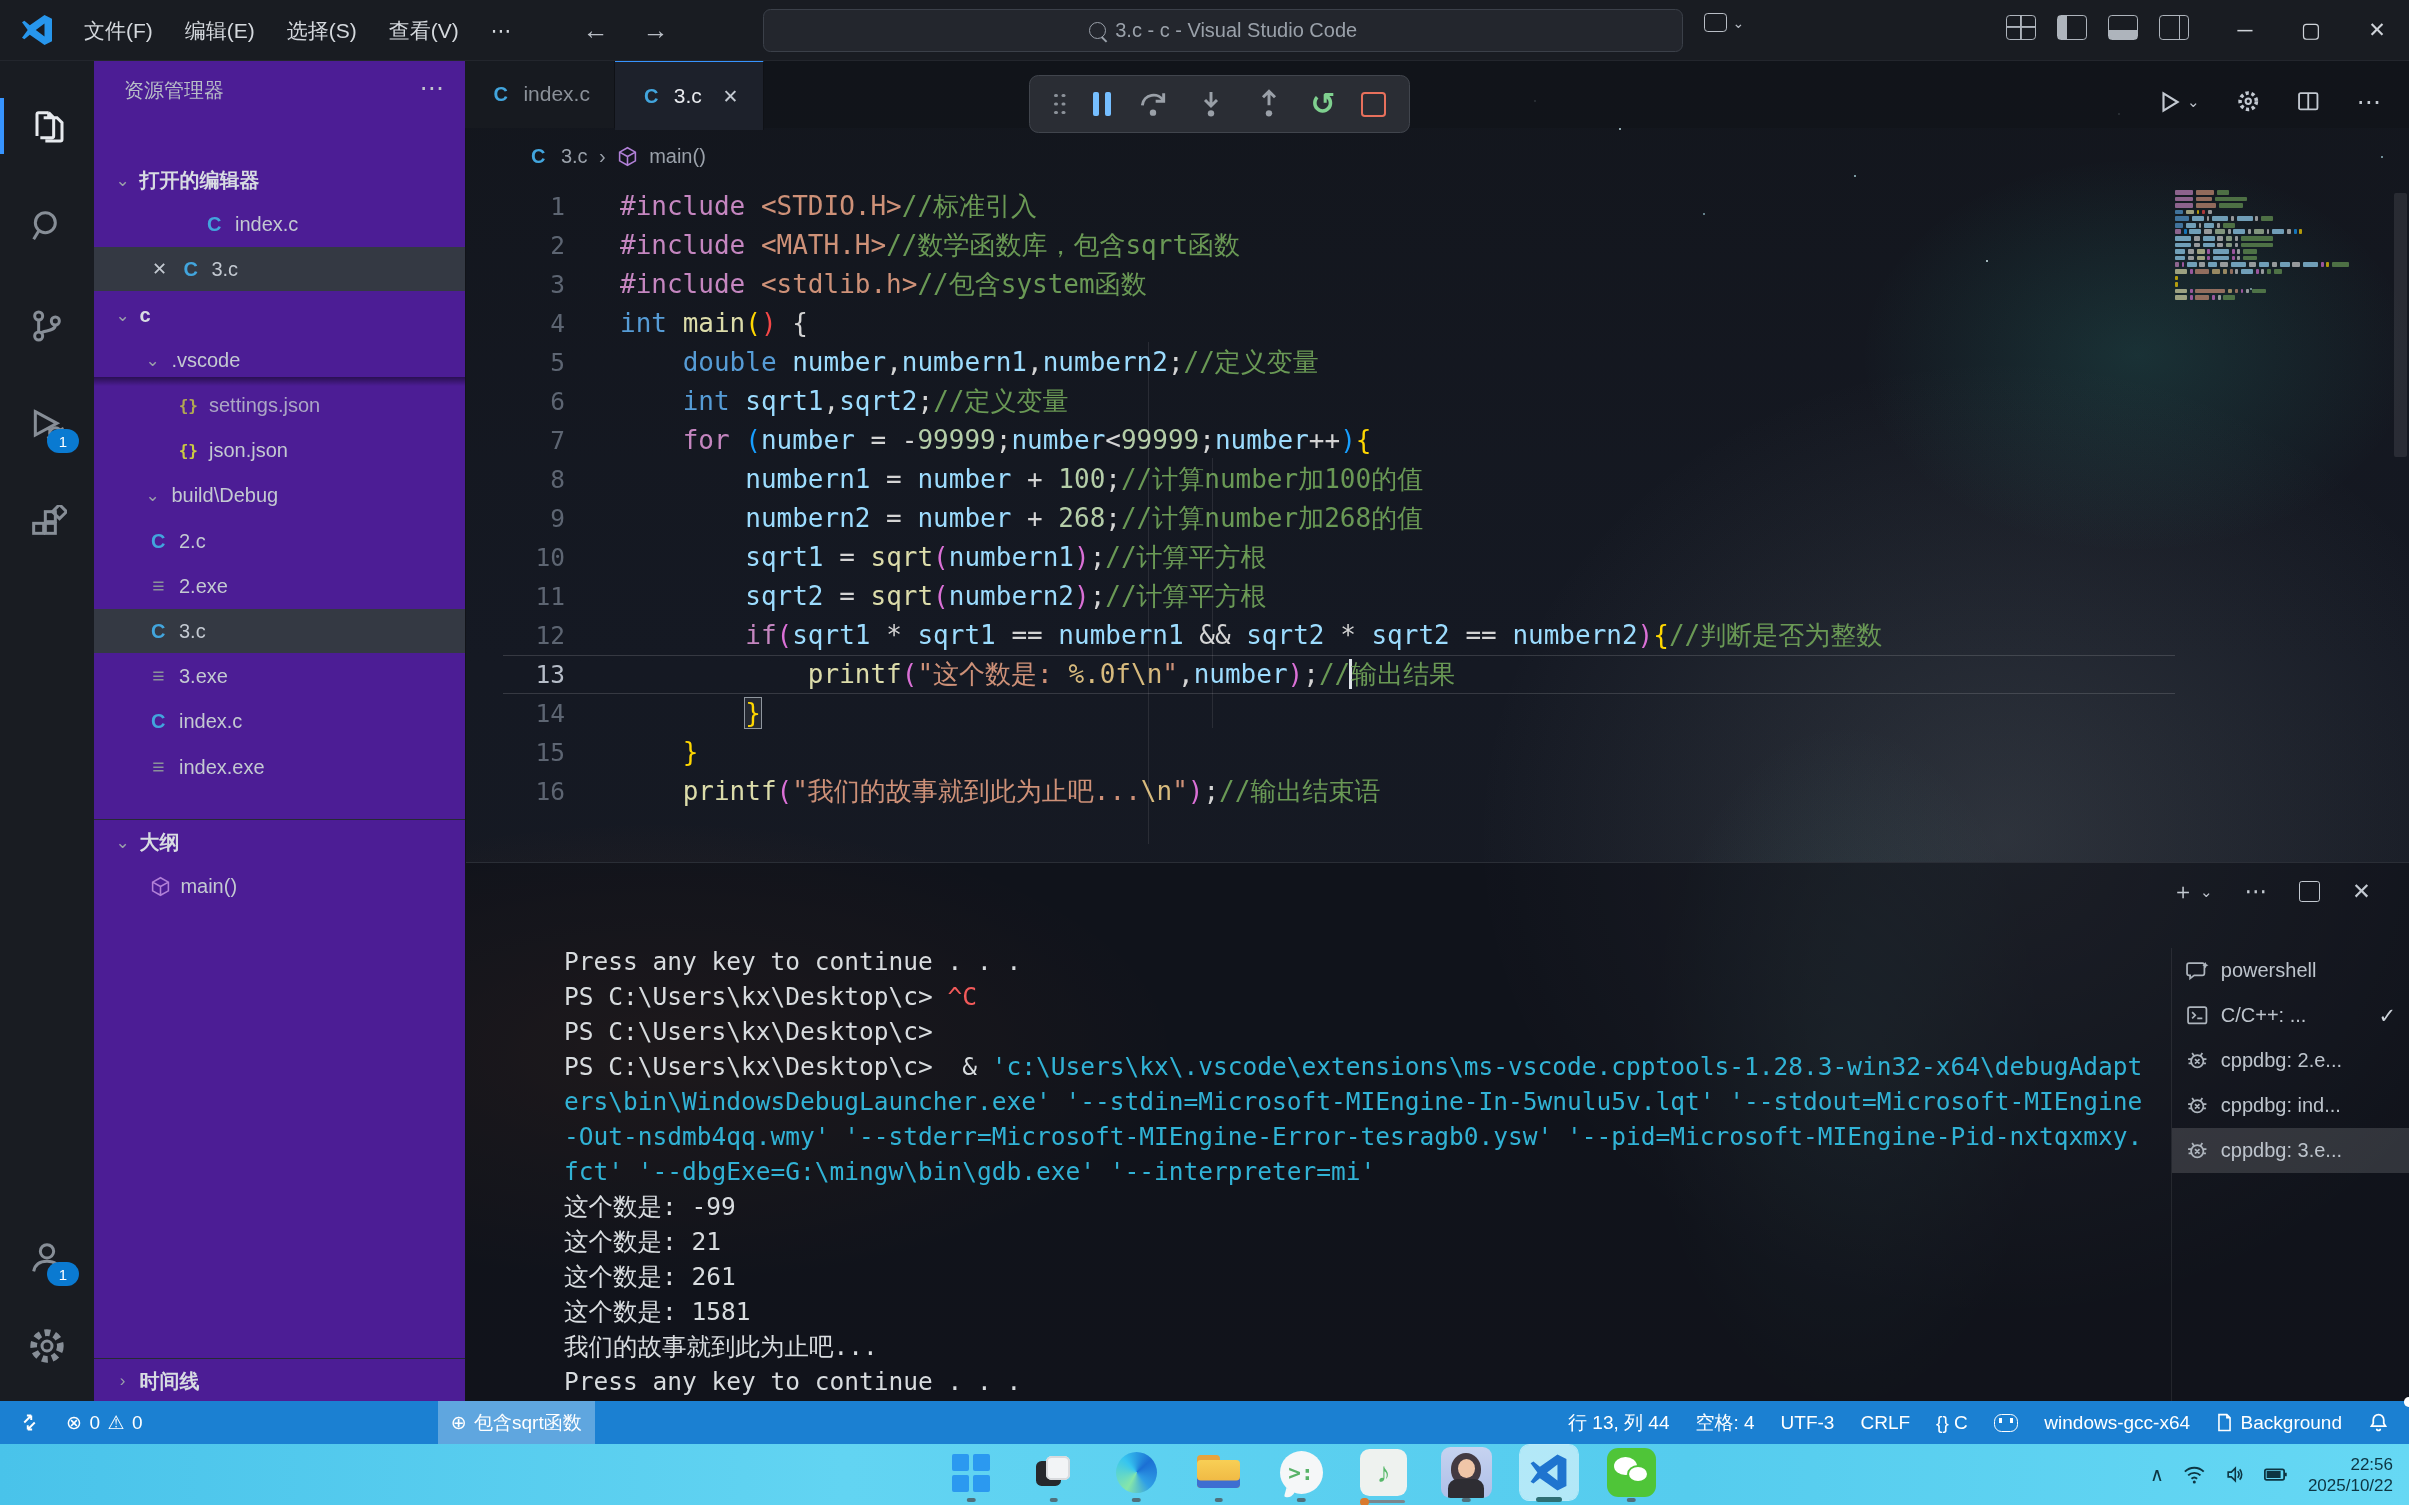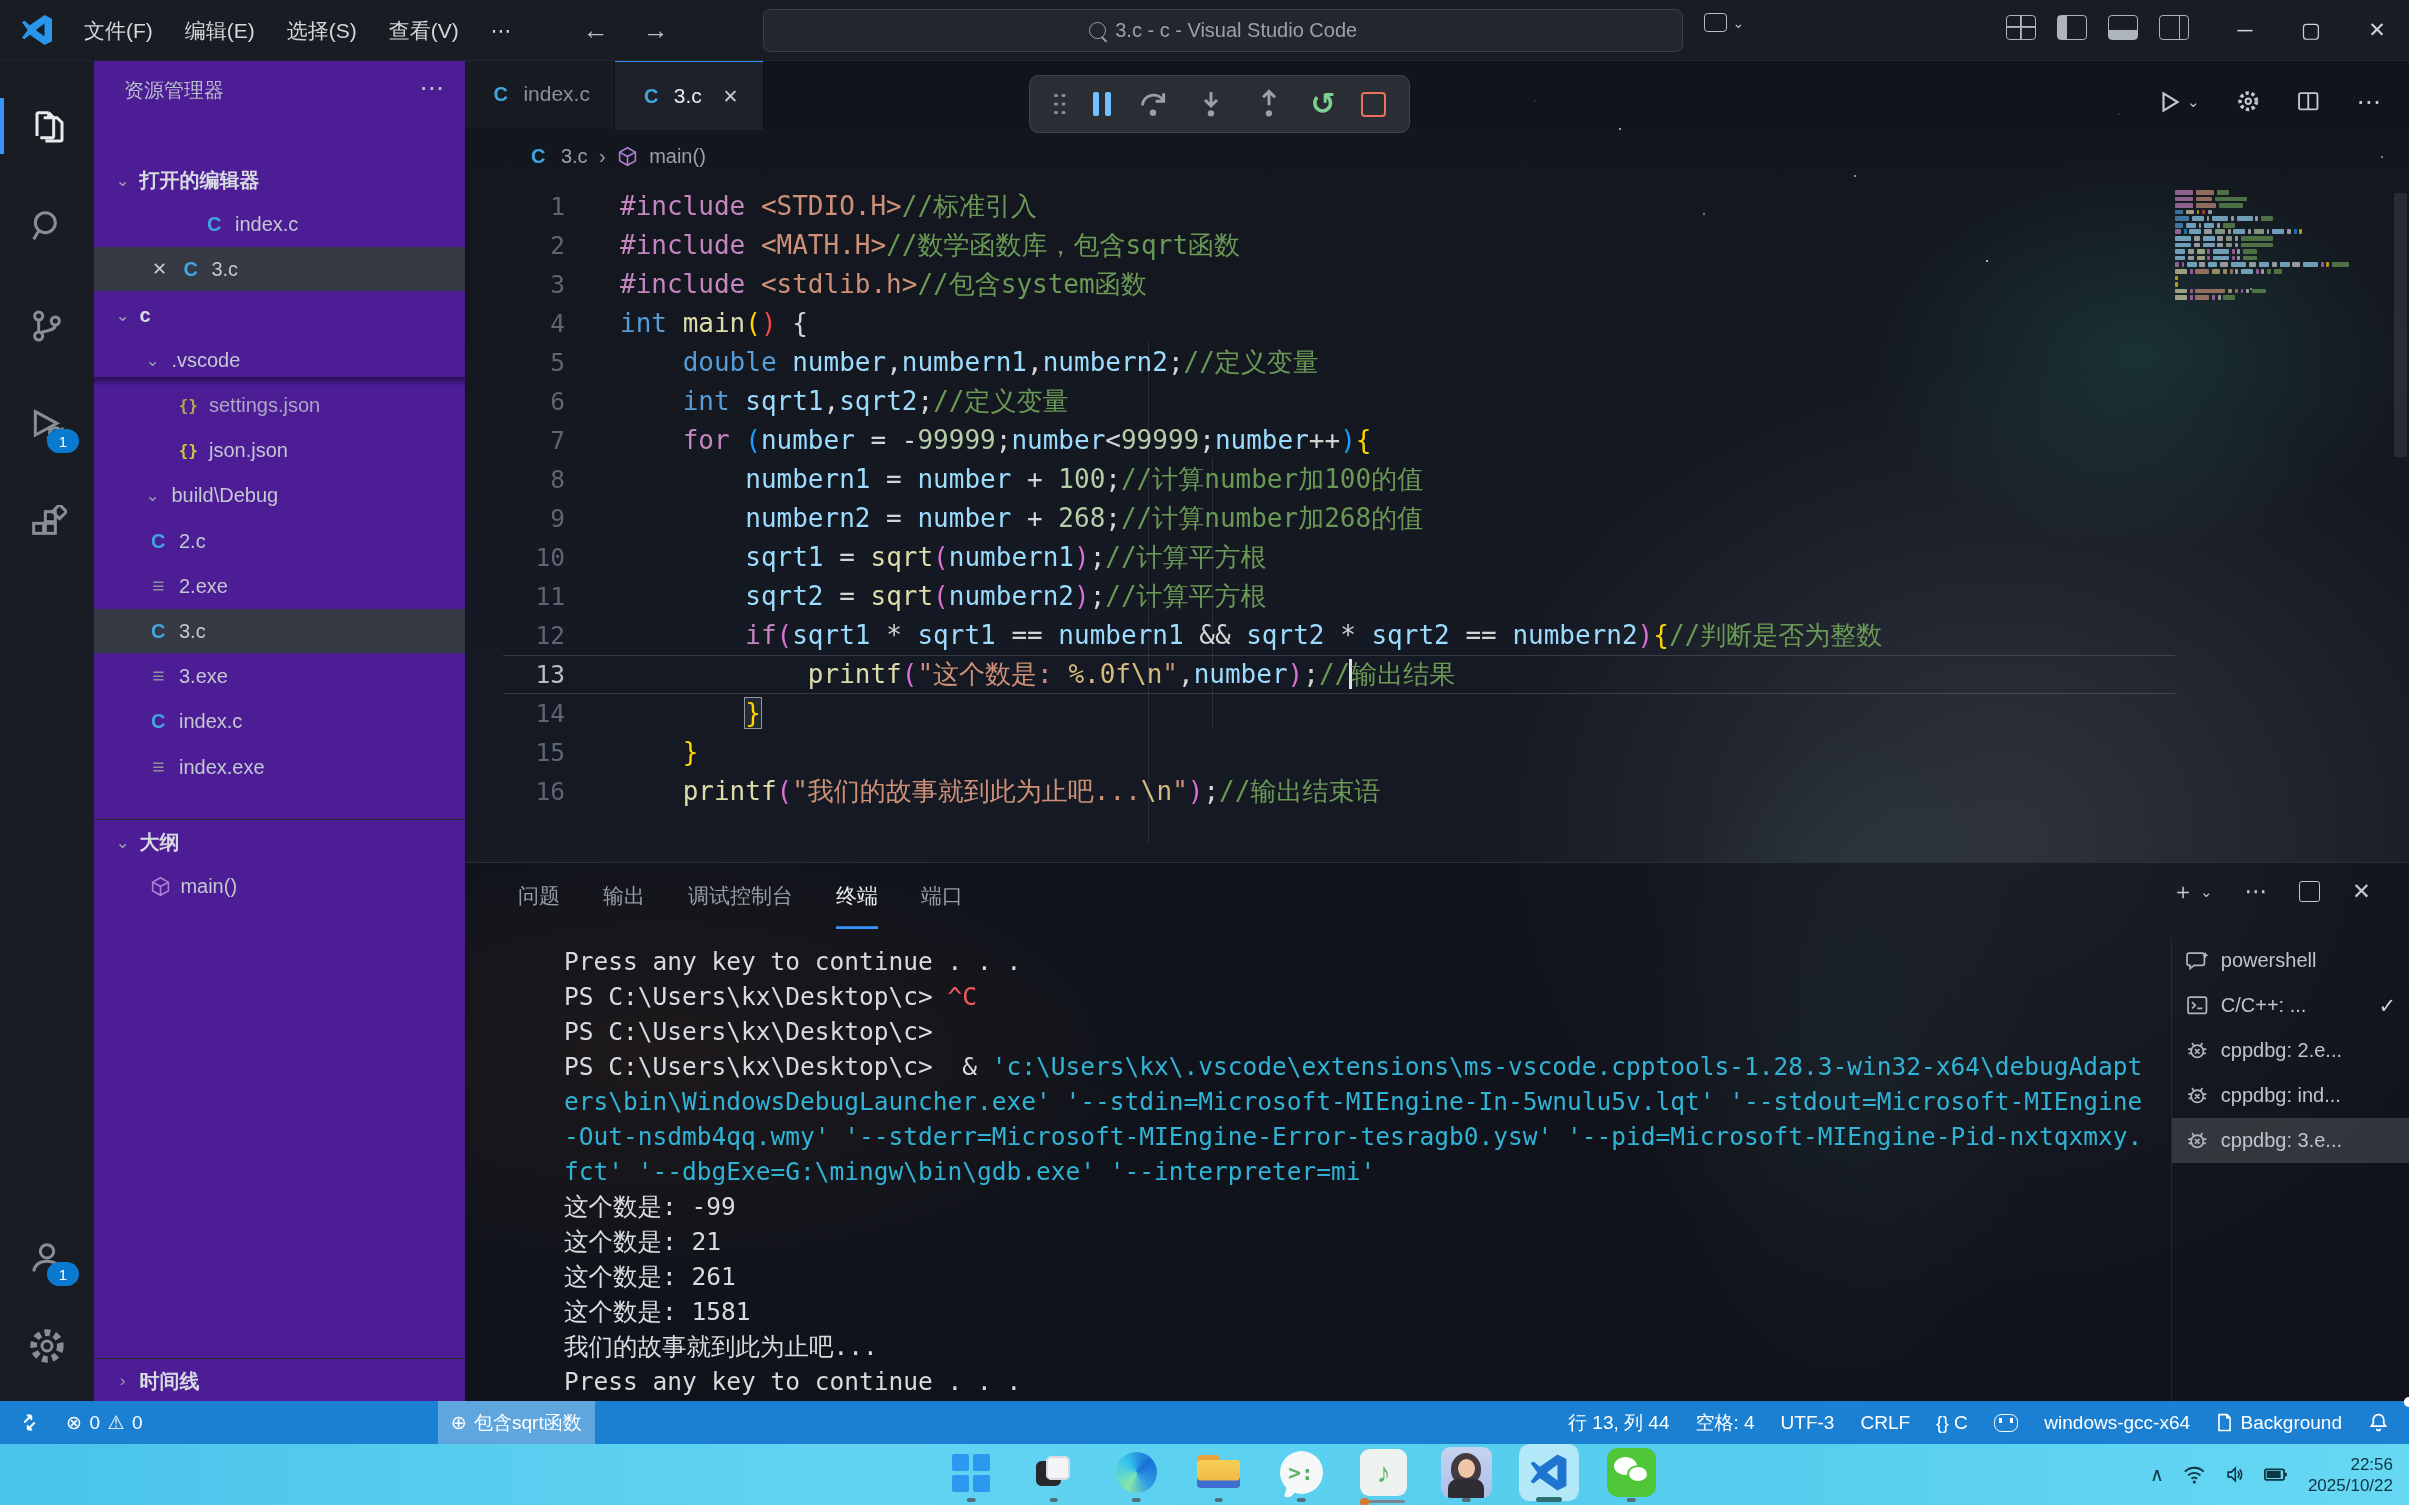--- a/index.html
+++ b/index.html
@@ -107,21 +107,21 @@
   
   #panel{position:absolute;left:465px;top:862px;right:0;height:540px;background:rgba(13,15,21,0.55);
          border-top:0.9px solid #2a2e36;z-index:25;}
   #paneltabs{position:absolute;left:53px;top:0;display:flex;gap:43px;height:66px;align-items:center;font-size:21px;color:#969da6;}
   .ptab{height:66px;display:flex;align-items:center;}
   .ptab.active{color:#e9ecef;box-shadow:inset 0 -2.8px 0 #3794ff;}
   #panelactions{position:absolute;right:38px;top:13px;display:flex;gap:32px;align-items:center;color:#c3c9d1;font-size:22.6px;}
   .maxbox{width:19px;height:19px;border:1.9px solid #c3c9d1;border-radius:2.8px;}
   #term{position:absolute;left:53px;top:81px;right:245px;font-size:24.5px;line-height:35px;
         font-family:"DejaVu Sans Mono","Liberation Mono",monospace;white-space:pre;margin-left:46px;}
-  #sessions{position:absolute;right:0;top:75px;width:237px;bottom:0;border-left:0.9px solid rgba(255,255,255,0.08);}
+  #sessions{position:absolute;right:0;top:85px;width:237px;bottom:0;border-left:0.9px solid rgba(255,255,255,0.08);}
   .sess{height:45px;display:flex;align-items:center;gap:11.3px;padding-left:13px;color:#bdc4cc;font-size:20px;}
   .sess.sel{background:rgba(255,255,255,0.14);}
   .sess .ck{margin-left:auto;margin-right:13px;color:#cdd3da;font-size:21px;}
   .sess svg{stroke:#aeb5bd;fill:none;stroke-width:1.7;}
   
   #statusbar{position:absolute;left:0;top:1401px;width:2410px;height:43px;background:#1b80d2;z-index:80;
              display:flex;align-items:center;color:#fff;font-size:19px;}
   .st-item{display:flex;align-items:center;gap:7.5px;padding:0 13px;height:43px;}
   .st-seg{background:rgba(255,255,255,0.30);}
   .st-right{margin-left:auto;display:flex;align-items:center;}
@@ -613,27 +613,20 @@
       <span class="mm-seg" style="width: 2.8px; background: rgb(218, 112, 214); opacity: 0.75;"></span>
       <span class="mm-seg" style="width: 14px; background: rgb(206, 145, 120); opacity: 0.75;"></span>
       <span class="mm-seg" style="width: 2.8px; background: rgb(218, 112, 214); opacity: 0.75;"></span>
       <span class="mm-seg" style="width: 2.8px; background: rgb(212, 212, 212); opacity: 0.75;"></span>
       <span class="mm-seg" style="width: 12px; background: rgb(106, 153, 85); opacity: 0.75;"></span>
     </div>
   </div>
 <div id="vscroll"></div>
 
 <div id="panel">
-  <div id="paneltabs">
-      <div class="ptab">问题</div>
-      <div class="ptab">输出</div>
-      <div class="ptab">调试控制台</div>
-      <div class="ptab active">终端</div>
-      <div class="ptab">端口</div>
-    </div>
   <div id="panelactions">
     <span style="display:flex;gap:5.6px;align-items:center;">
       <span>＋</span>
         <span style="font-size:15px;">⌄</span>
     </span>
     <span>⋯</span>
     <span class="maxbox"></span>
     <span>✕</span>
   </div>
   <div id="term"><div><span style="color: rgb(216, 220, 223);">Press any key to continue . . .</span></div><div><span style="color: rgb(216, 220, 223);">PS C:\Users\kx\Desktop\c&gt; </span><span style="color: rgb(242, 90, 90);">^C</span></div><div><span style="color: rgb(216, 220, 223);">PS C:\Users\kx\Desktop\c&gt;</span></div><div><span style="color: rgb(216, 220, 223);">PS C:\Users\kx\Desktop\c&gt;  &amp; </span><span style="color: rgb(49, 179, 214);">'c:\Users\kx\.vscode\extensions\ms-vscode.cpptools-1.28.3-win32-x64\debugAdapt</span></div><div><span style="color: rgb(49, 179, 214);">ers\bin\WindowsDebugLauncher.exe' '--stdin=Microsoft-MIEngine-In-5wnulu5v.lqt' '--stdout=Microsoft-MIEngine</span></div><div><span style="color: rgb(49, 179, 214);">-Out-nsdmb4qq.wmy' '--stderr=Microsoft-MIEngine-Error-tesragb0.ysw' '--pid=Microsoft-MIEngine-Pid-nxtqxmxy.</span></div><div><span style="color: rgb(49, 179, 214);">fct' '--dbgExe=G:\mingw\bin\gdb.exe' '--interpreter=mi'</span></div><div><span style="color: rgb(216, 220, 223);">这个数是: -99</span></div><div><span style="color: rgb(216, 220, 223);">这个数是: 21</span></div><div><span style="color: rgb(216, 220, 223);">这个数是: 261</span></div><div><span style="color: rgb(216, 220, 223);">这个数是: 1581</span></div><div><span style="color: rgb(216, 220, 223);">我们的故事就到此为止吧...</span></div><div><span style="color: rgb(216, 220, 223);">Press any key to continue . . .</span></div></div>

